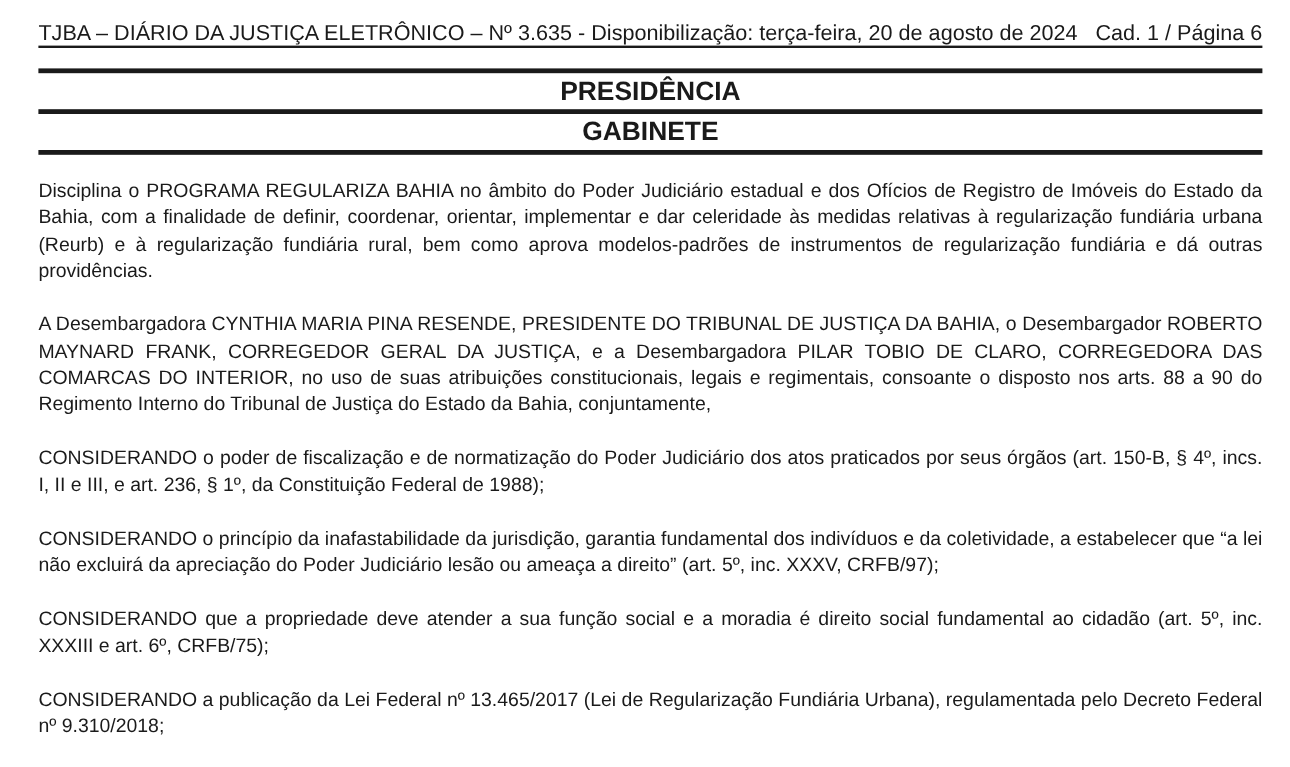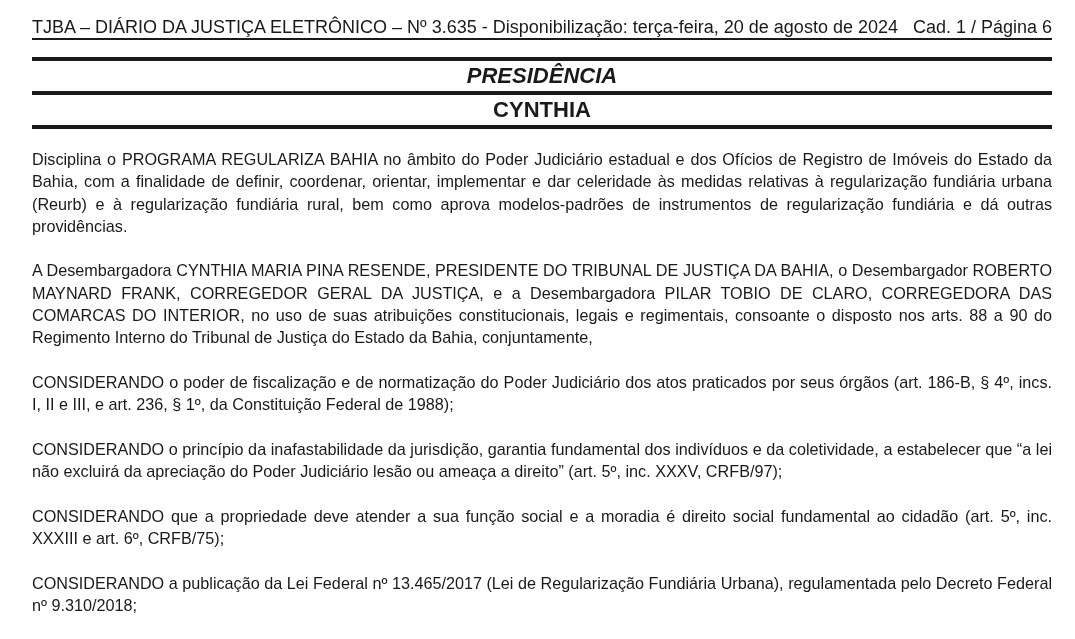--- a/index.html
+++ b/index.html
@@ -83,29 +83,29 @@
 <body>
 
 <div class="page">
 
   <div class="running-header">
     <span class="left">TJBA – DIÁRIO DA JUSTIÇA ELETRÔNICO – Nº 3.635 - Disponibilização: terça-feira, 20 de agosto de 2024</span>
     <span class="right">Cad. 1 / Página 6</span>
   </div>
 
   <div class="bar" style="top:57px;"></div>
-  <div class="section-title" style="top:62px;font-style:italic;">PRESIDÊNCIA</div>
+  <div class="section-title" style="top:62px;">PRESIDÊNCIA</div>
   <div class="bar" style="top:91px;"></div>
-  <div class="section-title" style="top:96px;">CYNTHIA</div>
+  <div class="section-title" style="top:96px;">GABINETE</div>
   <div class="bar" style="top:125px;"></div>
 
   <div class="body-text">
     <p>
       <span>Disciplina o PROGRAMA REGULARIZA BAHIA no âmbito do Poder Judiciário estadual e dos Ofícios de Registro de Imóveis do Estado da Bahia, com a finalidade de definir, coordenar, orientar, implementar e dar celeridade às medidas relativas à regularização fundiária urbana (Reurb) e à regularização fundiária rural, bem como aprova modelos-padrões de instrumentos de regularização fundiária e dá outras providências.</span>
     </p>
     <p>A Desembargadora CYNTHIA MARIA PINA RESENDE, PRESIDENTE DO TRIBUNAL DE JUSTIÇA DA BAHIA, o Desembargador ROBERTO MAYNARD FRANK, CORREGEDOR GERAL DA JUSTIÇA, e a Desembargadora PILAR TOBIO DE CLARO, CORREGEDORA DAS COMARCAS DO INTERIOR, no uso de suas atribuições constitucionais, legais e regimentais, consoante o disposto nos arts. 88 a 90 do Regimento Interno do Tribunal de Justiça do Estado da Bahia, conjuntamente,</p>
-    <p>CONSIDERANDO o poder de fiscalização e de normatização do Poder Judiciário dos atos praticados por seus órgãos (art. 186-B, § 4º, incs. I, II e III, e art. 236, § 1º, da Constituição Federal de 1988);</p>
+    <p>CONSIDERANDO o poder de fiscalização e de normatização do Poder Judiciário dos atos praticados por seus órgãos (art. 150-B, § 4º, incs. I, II e III, e art. 236, § 1º, da Constituição Federal de 1988);</p>
     <p>CONSIDERANDO o princípio da inafastabilidade da jurisdição, garantia fundamental dos indivíduos e da coletividade, a estabelecer que “a lei não excluirá da apreciação do Poder Judiciário lesão ou ameaça a direito” (art. 5º, inc. XXXV, CRFB/97);</p>
     <p>CONSIDERANDO que a propriedade deve atender a sua função social e a moradia é direito social fundamental ao cidadão (art. 5º, inc. XXXIII e art. 6º, CRFB/75);</p>
     <p class="tight">CONSIDERANDO a publicação da Lei Federal nº 13.465/2017 (Lei de Regularização Fundiária Urbana), regulamentada pelo Decreto Federal nº 9.310/2018;</p>
   </div>
 
 </div>
 
 </body></html>

